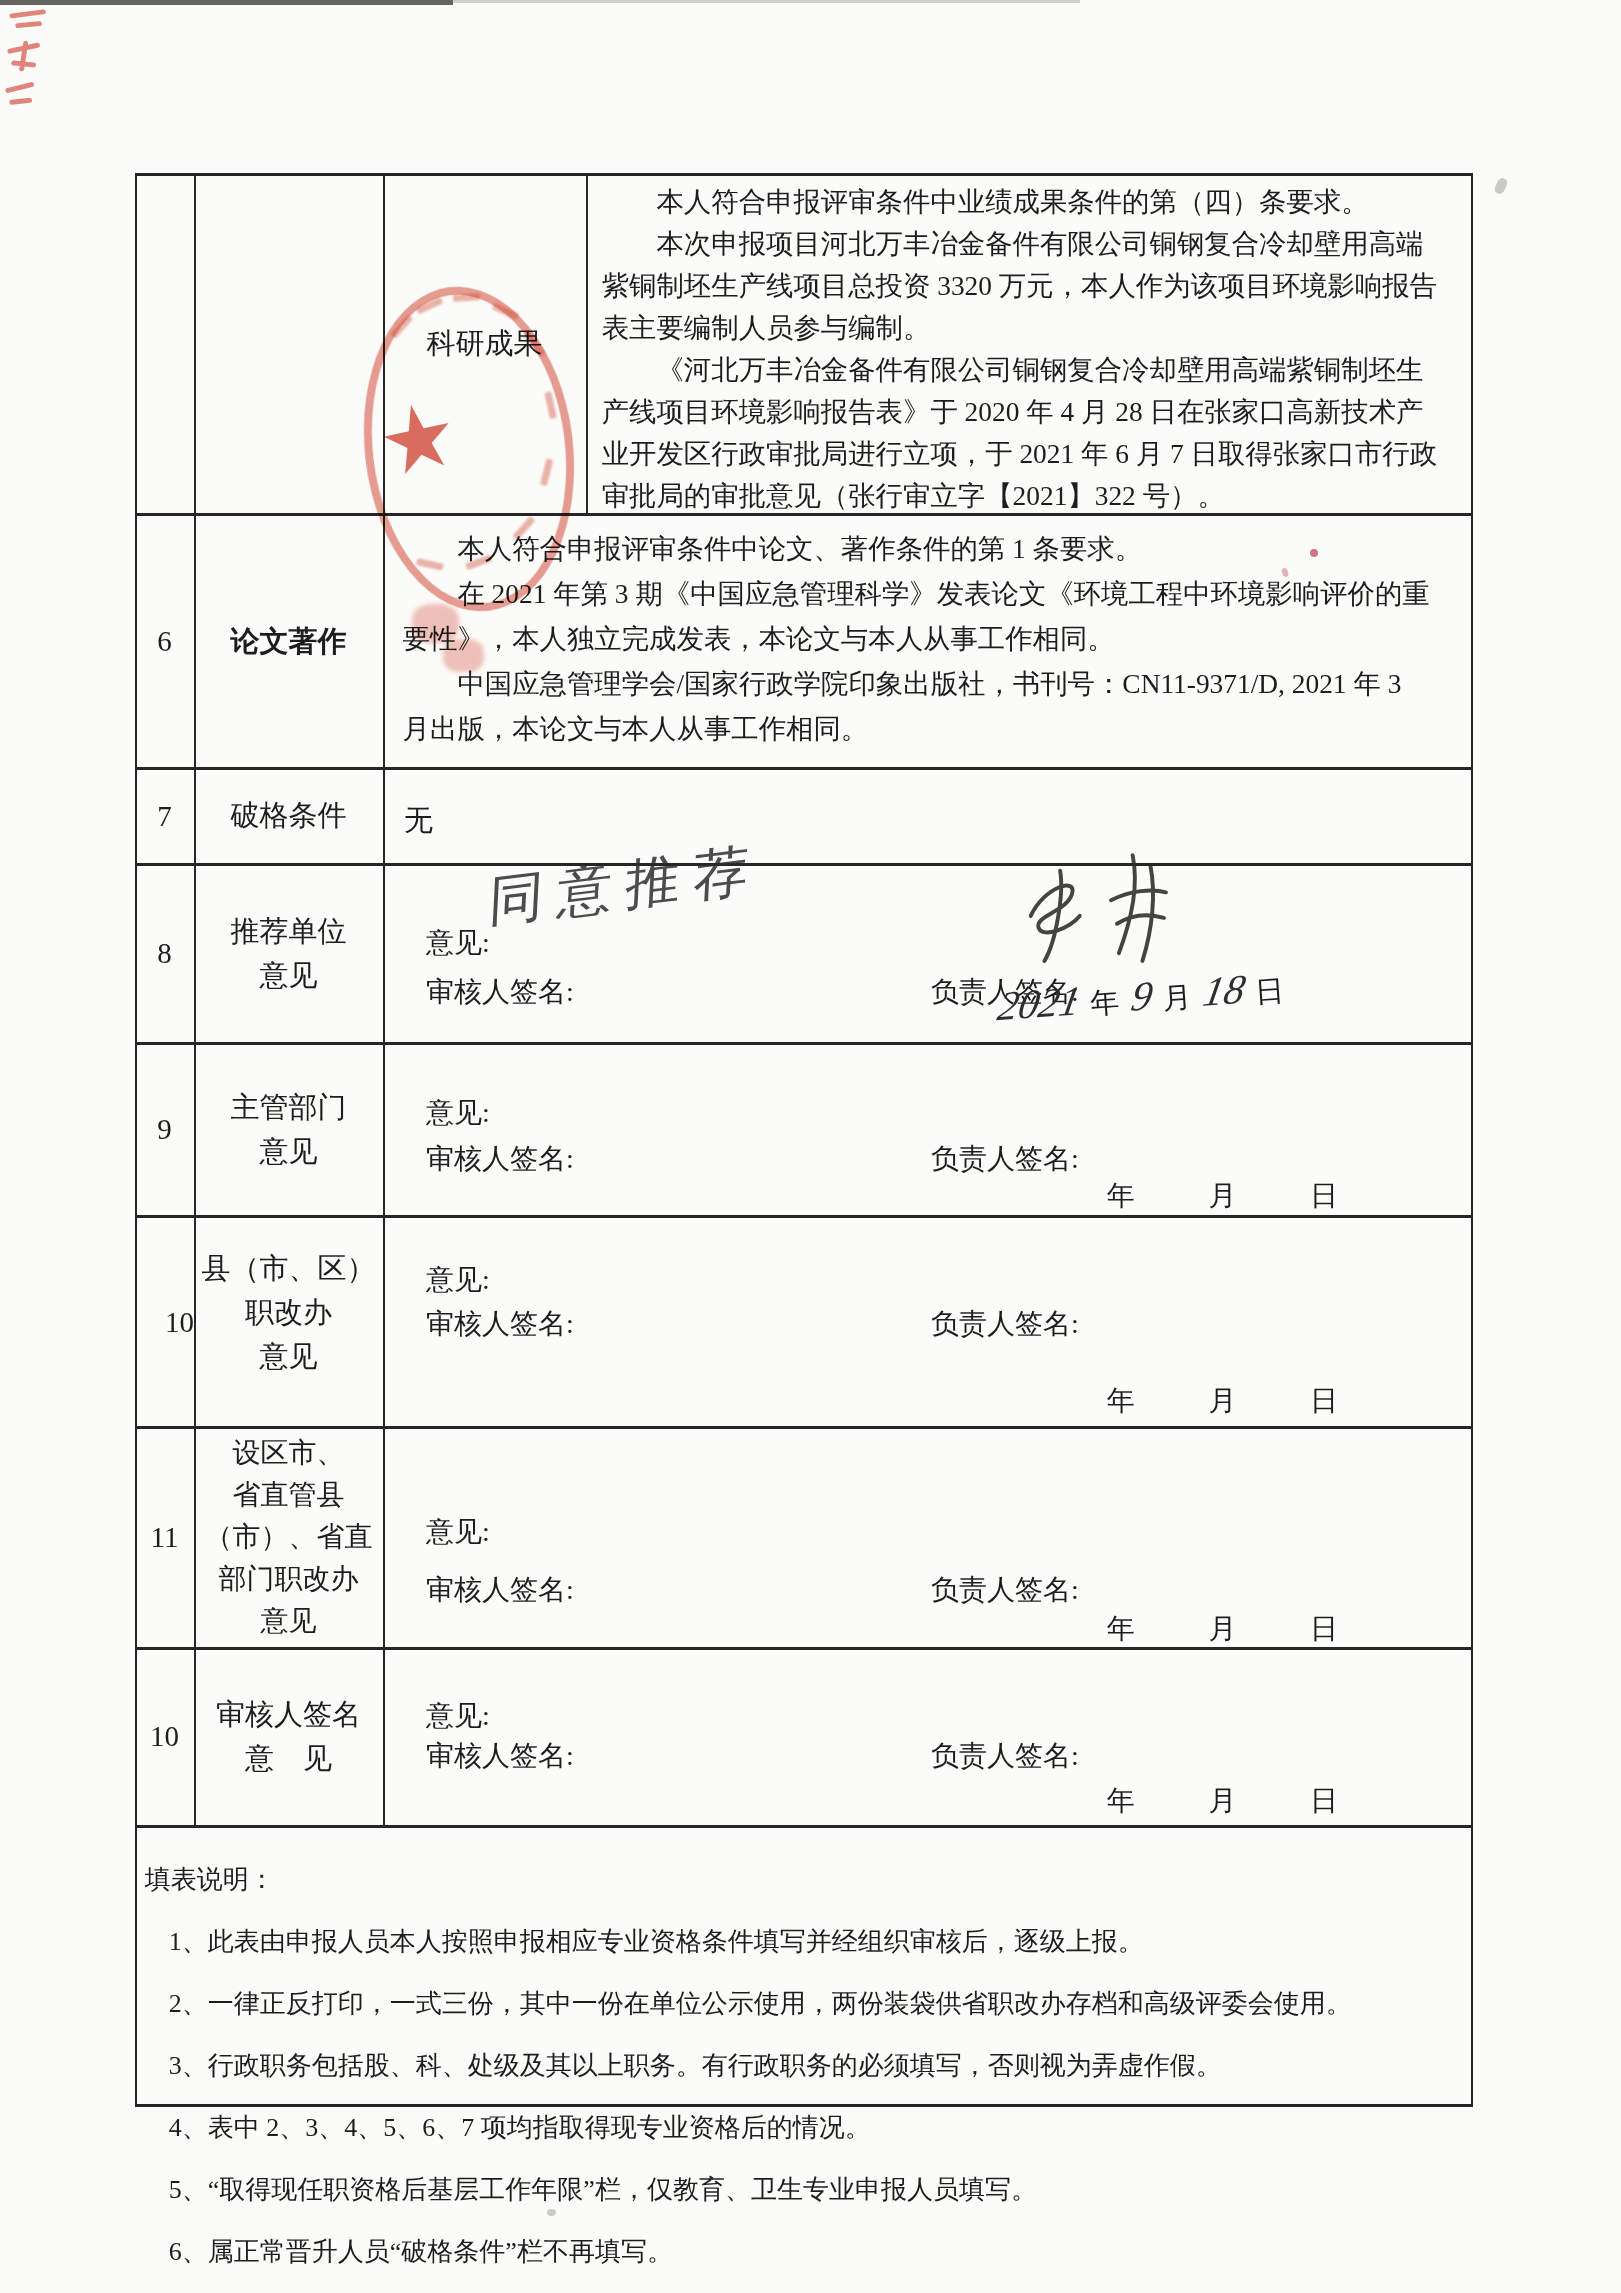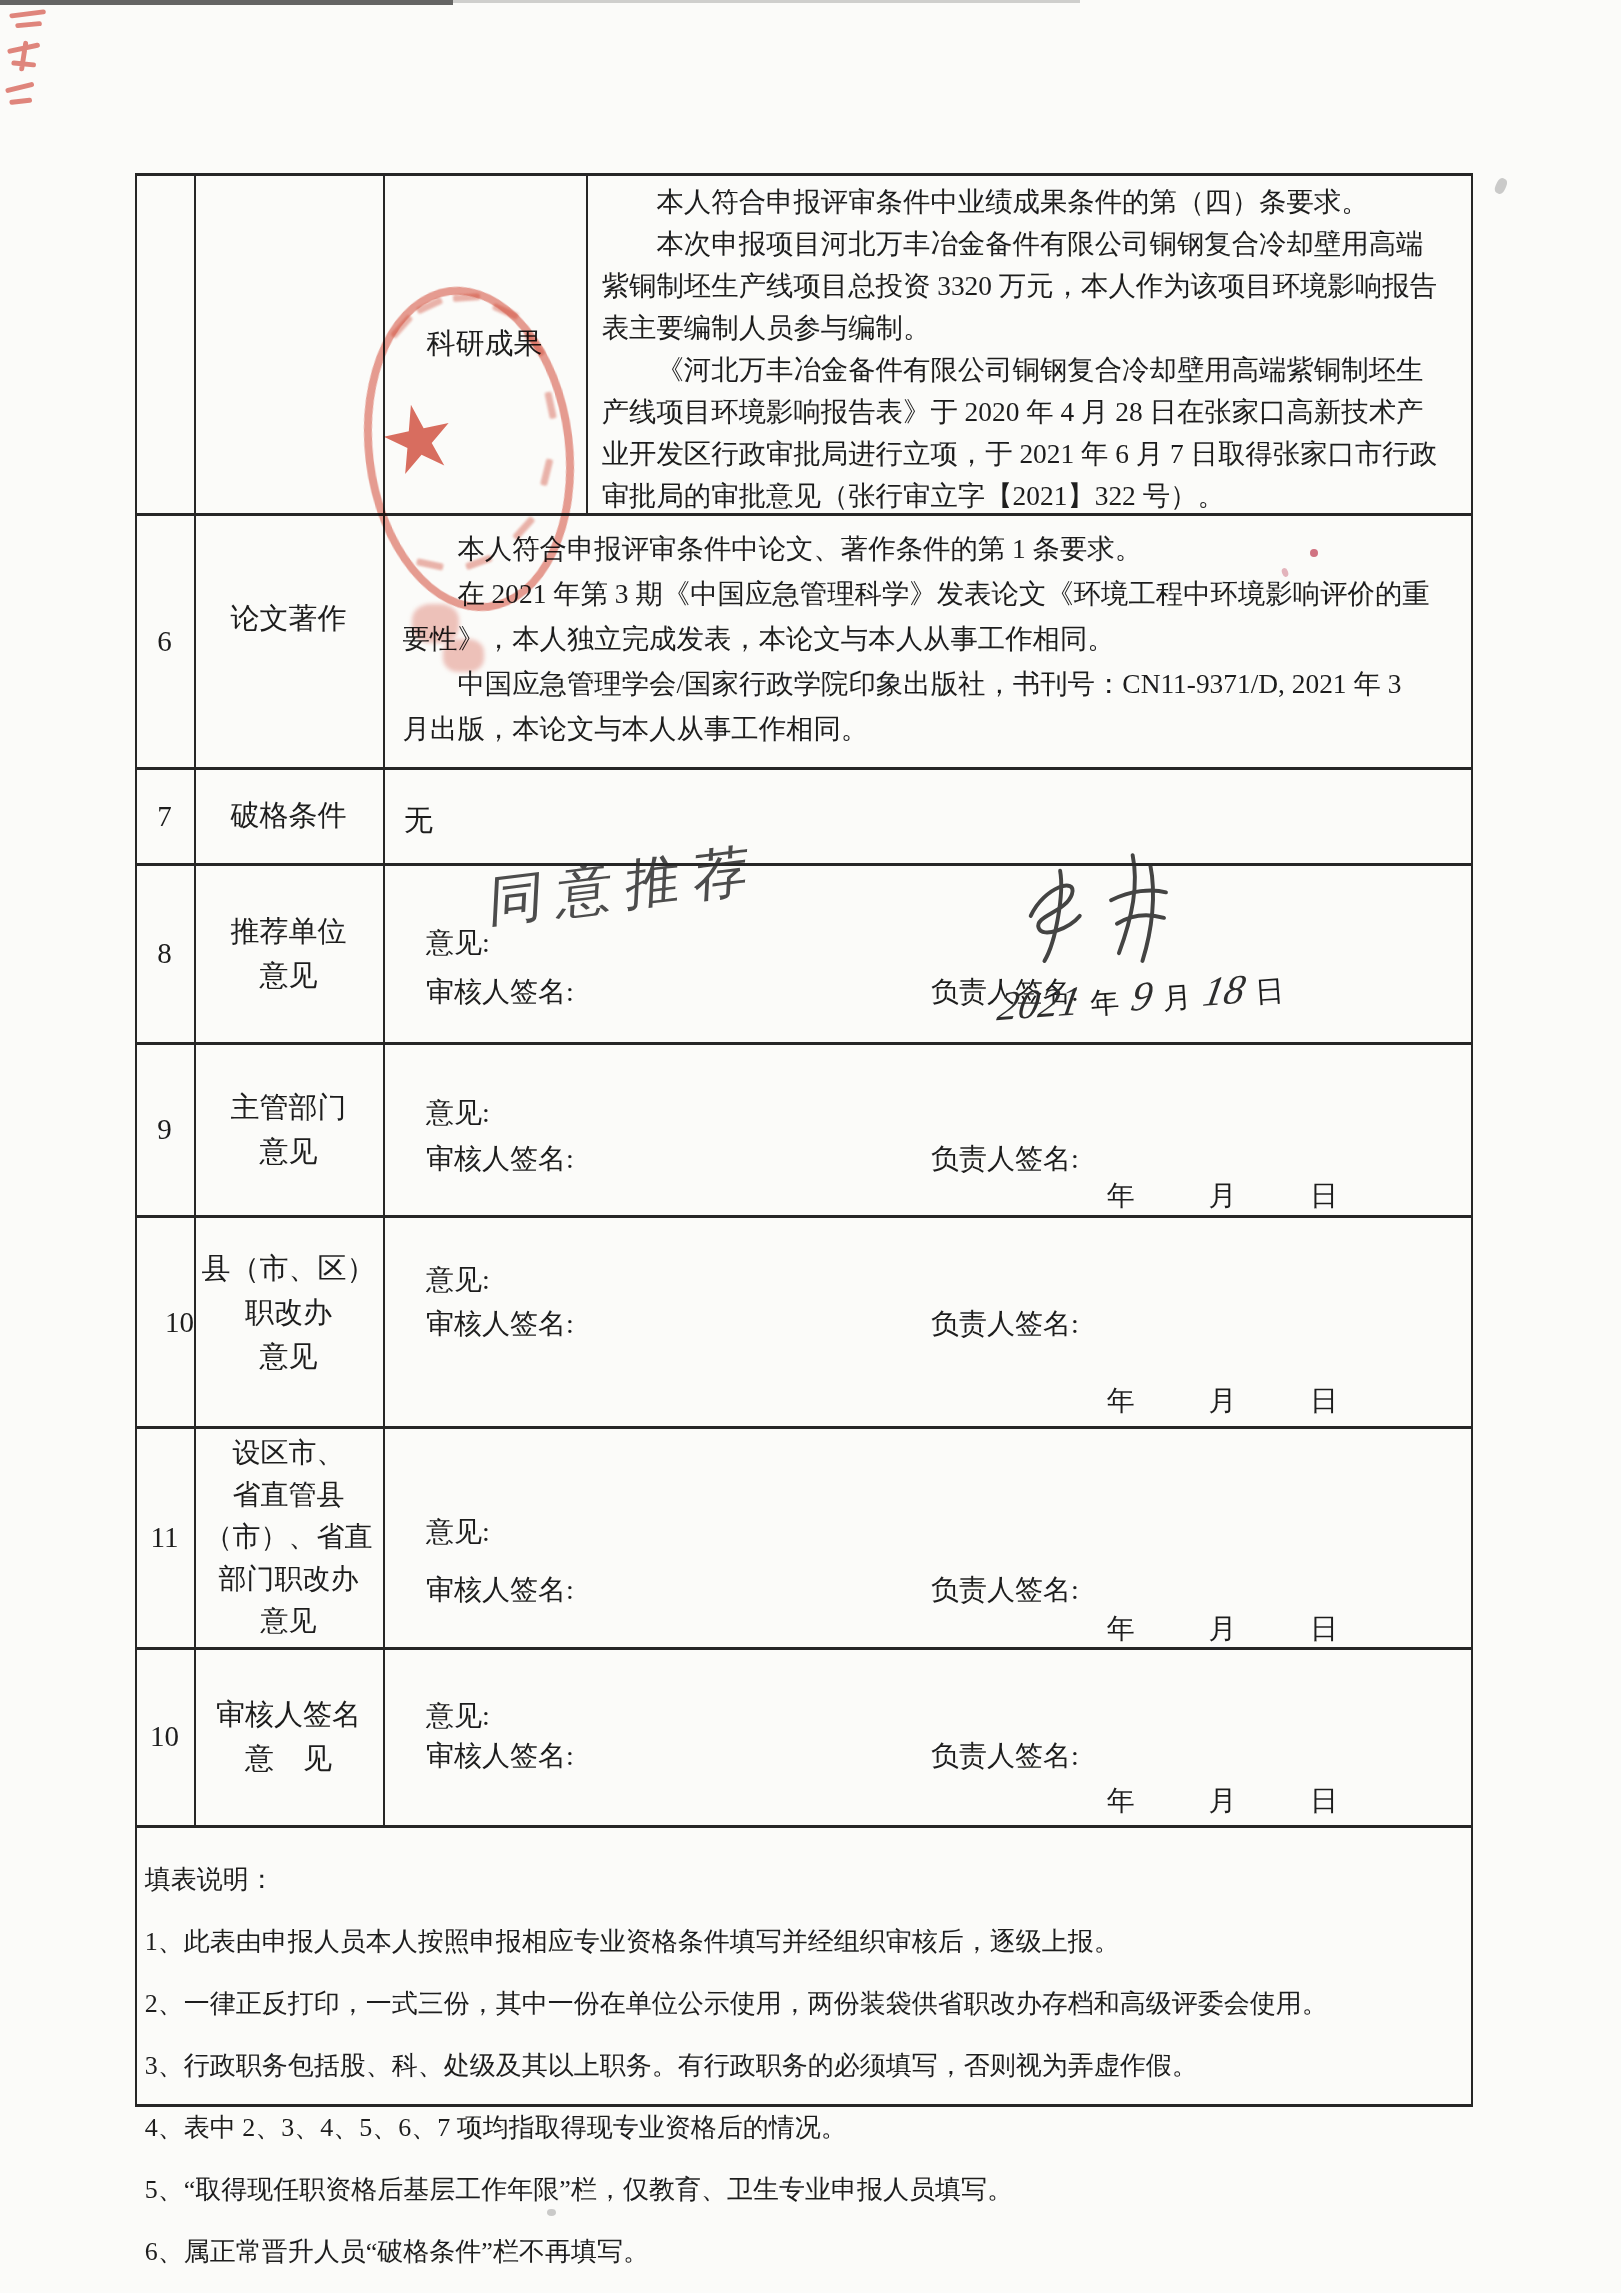--- a/index.html
+++ b/index.html
@@ -28,21 +28,21 @@
   .op-label,.sig-row,.date-row{position:absolute;font-size:28px;}
   .op-label{left:43px;margin-top:30px;}
   .sig-row{left:43px;right:9.8px;}
   .principal{position:absolute;left:505px;top:0;}
   .date-row{right:127px;letter-spacing:5.9px;}
   .notes{
     position:absolute;left:135px;top:1825px;width:1336px;height:282px;
     padding:7.8px 9.8px 0 9.8px;box-sizing:border-box;
     font-size:26px;line-height:31px;white-space:pre-line;
   }
-  .notes .item{white-space:pre-line;}
+  .notes .item{white-space:pre-line;margin-left:24px;}
   
   .seal{position:absolute;z-index:6;mix-blend-mode:multiply;}
   .seal-ring{
     position:absolute;left:365px;top:286px;width:192px;height:310px;
     border:8.8px solid rgba(211,62,42,.5);border-radius:50%;
     transform:rotate(-7deg);filter:blur(0.6px);
   }
   .seal-star{
     position:absolute;left:384px;top:404px;width:69px;height:73px;
     background:rgba(206,55,36,.72);filter:blur(0.7px);transform:rotate(-12deg);
@@ -115,21 +115,21 @@
   <div class="para" style="left:586px;top:181px;width:885px;padding:0 11.8px 0 15.7px;box-sizing:border-box;">　　本人符合申报评审条件中业绩成果条件的第（四）条要求。
 　　本次申报项目河北万丰冶金备件有限公司铜钢复合冷却壁用高端
 紫铜制坯生产线项目总投资 3320 万元，本人作为该项目环境影响报告
 表主要编制人员参与编制。
 　　《河北万丰冶金备件有限公司铜钢复合冷却壁用高端紫铜制坯生
 产线项目环境影响报告表》于 2020 年 4 月 28 日在张家口高新技术产
 业开发区行政审批局进行立项，于 2021 年 6 月 7 日取得张家口市行政
 审批局的审批意见（张行审立字【2021】322 号）。</div>
 
   <div class="num" style="top:625px;">6</div>
-  <div class="rowlabel" style="top:490px;height:255px;">论文著作</div>
+  <div class="rowlabel" style="top:513px;height:255px;font-weight:bold;">论文著作</div>
   <div class="para" style="left:383px;top:527px;width:1088px;padding:0 15.7px 0 19.6px;box-sizing:border-box;line-height:45px;">　　本人符合申报评审条件中论文、著作条件的第 1 条要求。
 　　在 2021 年第 3 期《中国应急管理科学》发表论文《环境工程中环境影响评价的重
 要性》，本人独立完成发表，本论文与本人从事工作相同。
 　　中国应急管理学会/国家行政学院印象出版社，书刊号：CN11-9371/D, 2021 年 3
 月出版，本论文与本人从事工作相同。</div>
 
   <div class="num" style="top:800px;">7</div>
   <div class="rowlabel" style="top:767px;height:95px;">破格条件</div>
   <div class="para" style="left:404px;top:799px;width:196px;font-size:29px;">无</div>
 

